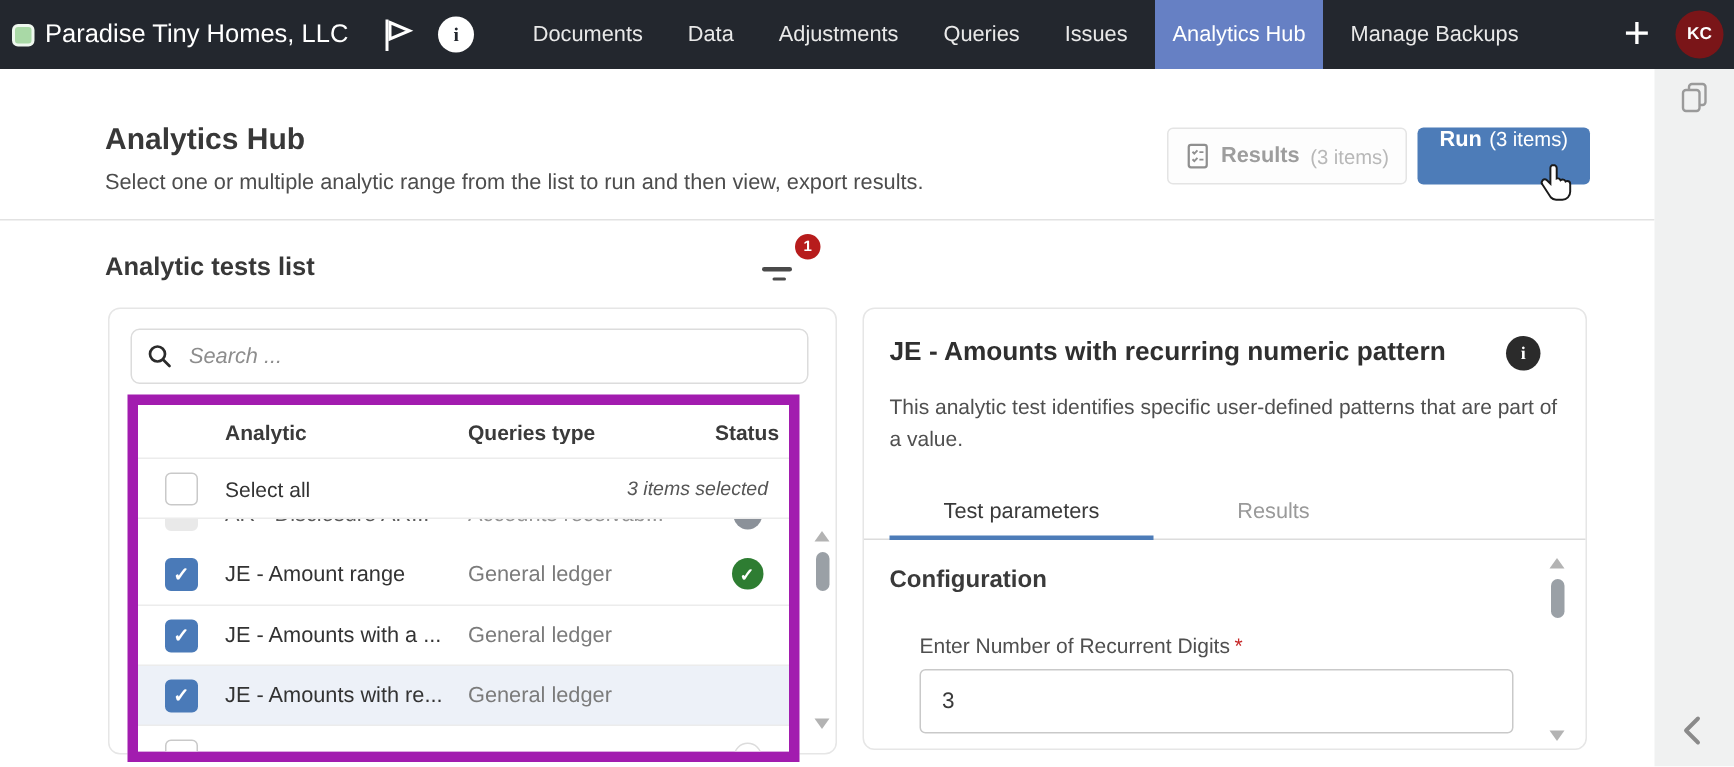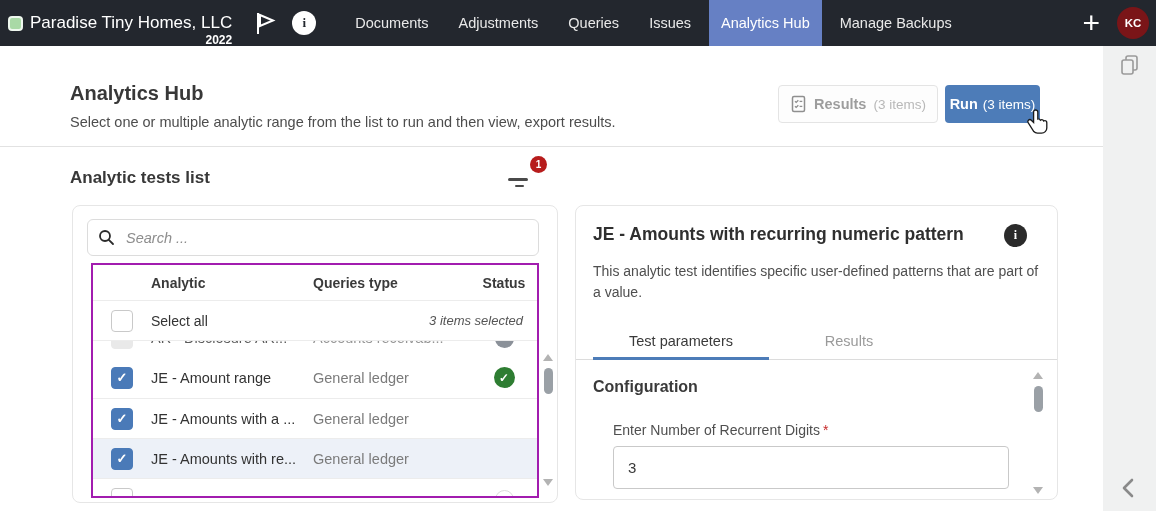--- a/index.html
+++ b/index.html
@@ -3,21 +3,21 @@
 <meta charset="utf-8">
 <style>
   * { margin:0; padding:0; box-sizing:border-box; }
   html,body { width:1156px; height:511px; font-family:"Liberation Sans", sans-serif; background:#fff; overflow:hidden; }
   #stage { position:relative; width:1156px; height:511px; background:#fff; }
 
   
   .topbar { position:absolute; left:0; top:0; width:1156px; height:46px; background:#23272e; display:flex; align-items:center; z-index:5; }
   .logo-sq { width:15px; height:15px; margin-left:8px; background:#a9d9a6; border:2px solid #eef7ee; border-radius:4px; flex:none; }
   .brand { position:relative; margin-left:7px; color:#fff; font-size:17px; white-space:nowrap; }
-  .brand-year { position:absolute; right:0; top:20px; font-size:12px; font-weight:bold; color:#fff; }
+  .brand-year { position:absolute; right:0; top:32px; font-size:12px; font-weight:bold; color:#fff; }
   .flag-btn { margin-left:20px; width:26px; height:28px; display:flex; align-items:center; justify-content:center; cursor:pointer; }
   .info-btn { margin-left:14px; width:24px; height:24px; border-radius:50%; background:#fff; color:#23272e; display:flex; align-items:center; justify-content:center; font-weight:bold; font-size:13px; font-family:"Liberation Serif", serif; cursor:pointer; }
   .nav { display:flex; align-items:stretch; height:46px; margin-left:24px; }
   .nav-item { display:flex; align-items:center; padding:0 12px; margin:0 3px; color:#e9e9e9; font-size:14.5px; white-space:nowrap; cursor:pointer; }
   .nav-item.active { background:#6680c4; color:#fff; margin:0 3px; }
   .top-right { position:absolute; right:0; top:0; height:46px; display:flex; align-items:center; gap:13px; padding-right:7px; }
   .plus-btn { color:#fff; font-size:30px; font-weight:300; line-height:1; padding:0 4px; cursor:pointer; }
   .avatar { width:32px; height:32px; border-radius:50%; background:#7a1518; color:#fff; font-size:11.5px; font-weight:bold; display:flex; align-items:center; justify-content:center; cursor:pointer; }
 
   
@@ -26,42 +26,42 @@
   .rail-collapse { position:absolute; left:16px; bottom:8px; cursor:pointer; }
 
   
   .page-title { position:absolute; left:70px; top:82px; font-size:20px; font-weight:bold; color:#383838; }
   .page-sub { position:absolute; left:70px; top:114px; font-size:14.5px; color:#4d4d4d; white-space:nowrap; }
   .hdr-divider { position:absolute; left:0; top:146px; width:1103px; height:1px; background:#e2e2e2; }
 
   .btn-results { position:absolute; left:778px; top:85px; width:160px; height:38px; background:#fdfdfd; border:1px solid #e4e4e4; border-radius:4px; display:flex; align-items:center; justify-content:center; gap:7px; cursor:default; }
   .btn-results .lbl { font-size:14.5px; font-weight:bold; color:#9d9d9d; }
   .btn-results .cnt { font-size:13.5px; color:#b8b8b8; }
-  .btn-run { position:absolute; left:945px; top:85px; width:95px; height:38px; background:#4d7cb8; border:none; border-radius:4px; display:flex; align-items:center; justify-content:center; gap:5px; cursor:pointer; }
+  .btn-run { position:absolute; left:945px; top:85px; width:115px; height:38px; background:#4d7cb8; border:none; border-radius:4px; display:flex; align-items:flex-start; justify-content:center; gap:5px; cursor:pointer; }
   .btn-run .lbl { font-size:14.5px; font-weight:bold; color:#fff; }
   .btn-run .cnt { font-size:13.5px; color:#fff; }
 
   .cursor { position:absolute; left:1026px; top:108px; z-index:9; pointer-events:none; }
 
   
   .list-heading { position:absolute; left:70px; top:168px; font-size:17px; font-weight:bold; color:#383838; }
   .filter-btn { position:absolute; left:508px; top:178px; width:22px; height:14px; cursor:pointer; }
   .filter-btn .l1 { width:20px; height:2.6px; background:#4a4a4a; border-radius:2px; }
   .filter-btn .l2 { width:9px; height:2.6px; background:#4a4a4a; border-radius:2px; margin:4px auto 0; }
   .filter-badge { position:absolute; left:530px; top:156px; width:17px; height:17px; border-radius:50%; background:#b71c1c; color:#fff; font-size:10px; font-weight:bold; display:flex; align-items:center; justify-content:center; }
 
   .card { position:absolute; background:#fff; border:1px solid #e6e6e6; border-radius:8px; }
   .card-list { left:72px; top:205px; width:486px; height:298px; }
   .card-detail { left:575px; top:205px; width:483px; height:295px;padding-left:26px; }
 
   .search-box { position:absolute; left:14px; top:13px; width:452px; height:37px; border:1px solid #dcdcdc; border-radius:6px; display:flex; align-items:center; padding:0 10px; }
   .search-box input { border:none; outline:none; flex:1; margin-left:11px; font-size:14.5px; color:#333; font-family:"Liberation Sans", sans-serif; }
   .search-box input::placeholder { font-style:italic; color:#8d8d8d; }
 
-  .tbl { position:absolute; left:18px; top:57px; width:448px; border:2px solid #a21caf; background:#fff; overflow:hidden; }
+  .tbl { position:absolute; left:12px; top:57px; width:448px; border:7px solid #a21caf; background:#fff; overflow:hidden; }
   .trow { display:flex; align-items:center; border-bottom:1px solid #ececec; background:#fff; }
   .trow.head { height:36px; }
   .trow.head .cname, .trow.head .cdata, .trow.head .cstat { font-weight:bold; color:#3a3a3a; font-size:14px; }
   .ccheck { width:58px; flex:none; display:flex; align-items:center; justify-content:center; }
   .cname { width:162px; flex:none; font-size:14.5px; color:#333; white-space:nowrap; overflow:hidden; }
   .cdata { width:158px; flex:none; font-size:14.5px; color:#7b7b7b; white-space:nowrap; overflow:hidden; }
   .cstat { flex:1; display:flex; align-items:center; justify-content:center; font-size:14px; color:#3a3a3a; }
   .row-select { height:40px; }
   .row-select .cname { font-size:14px; }
   .sel-summary { flex:1; text-align:right; padding-right:14px; font-style:italic; font-size:13px; color:#555; white-space:nowrap; }
@@ -113,20 +113,21 @@
       <svg width="22" height="26" viewBox="0 0 22 26">
           <line x1="4" y1="3" x2="4" y2="24" stroke="#fff" stroke-width="2"></line>
           <polygon points="6,5 19,10.5 6,16" fill="none" stroke="#fff" stroke-width="2"></polygon>
         </svg>
     </div>
     <div class="info-btn">
         <span>i</span>
       </div>
     <div class="nav">
       <div class="nav-item">Documents</div>
+      <div class="nav-item">Data</div>
       <div class="nav-item">Adjustments</div>
       <div class="nav-item">Queries</div>
       <div class="nav-item">Issues</div>
       <div class="nav-item active">Analytics Hub</div>
       <div class="nav-item">Manage Backups</div>
     </div>
     <div class="top-right">
       <div class="plus-btn">+</div>
       <div class="avatar">KC</div>
     </div>

